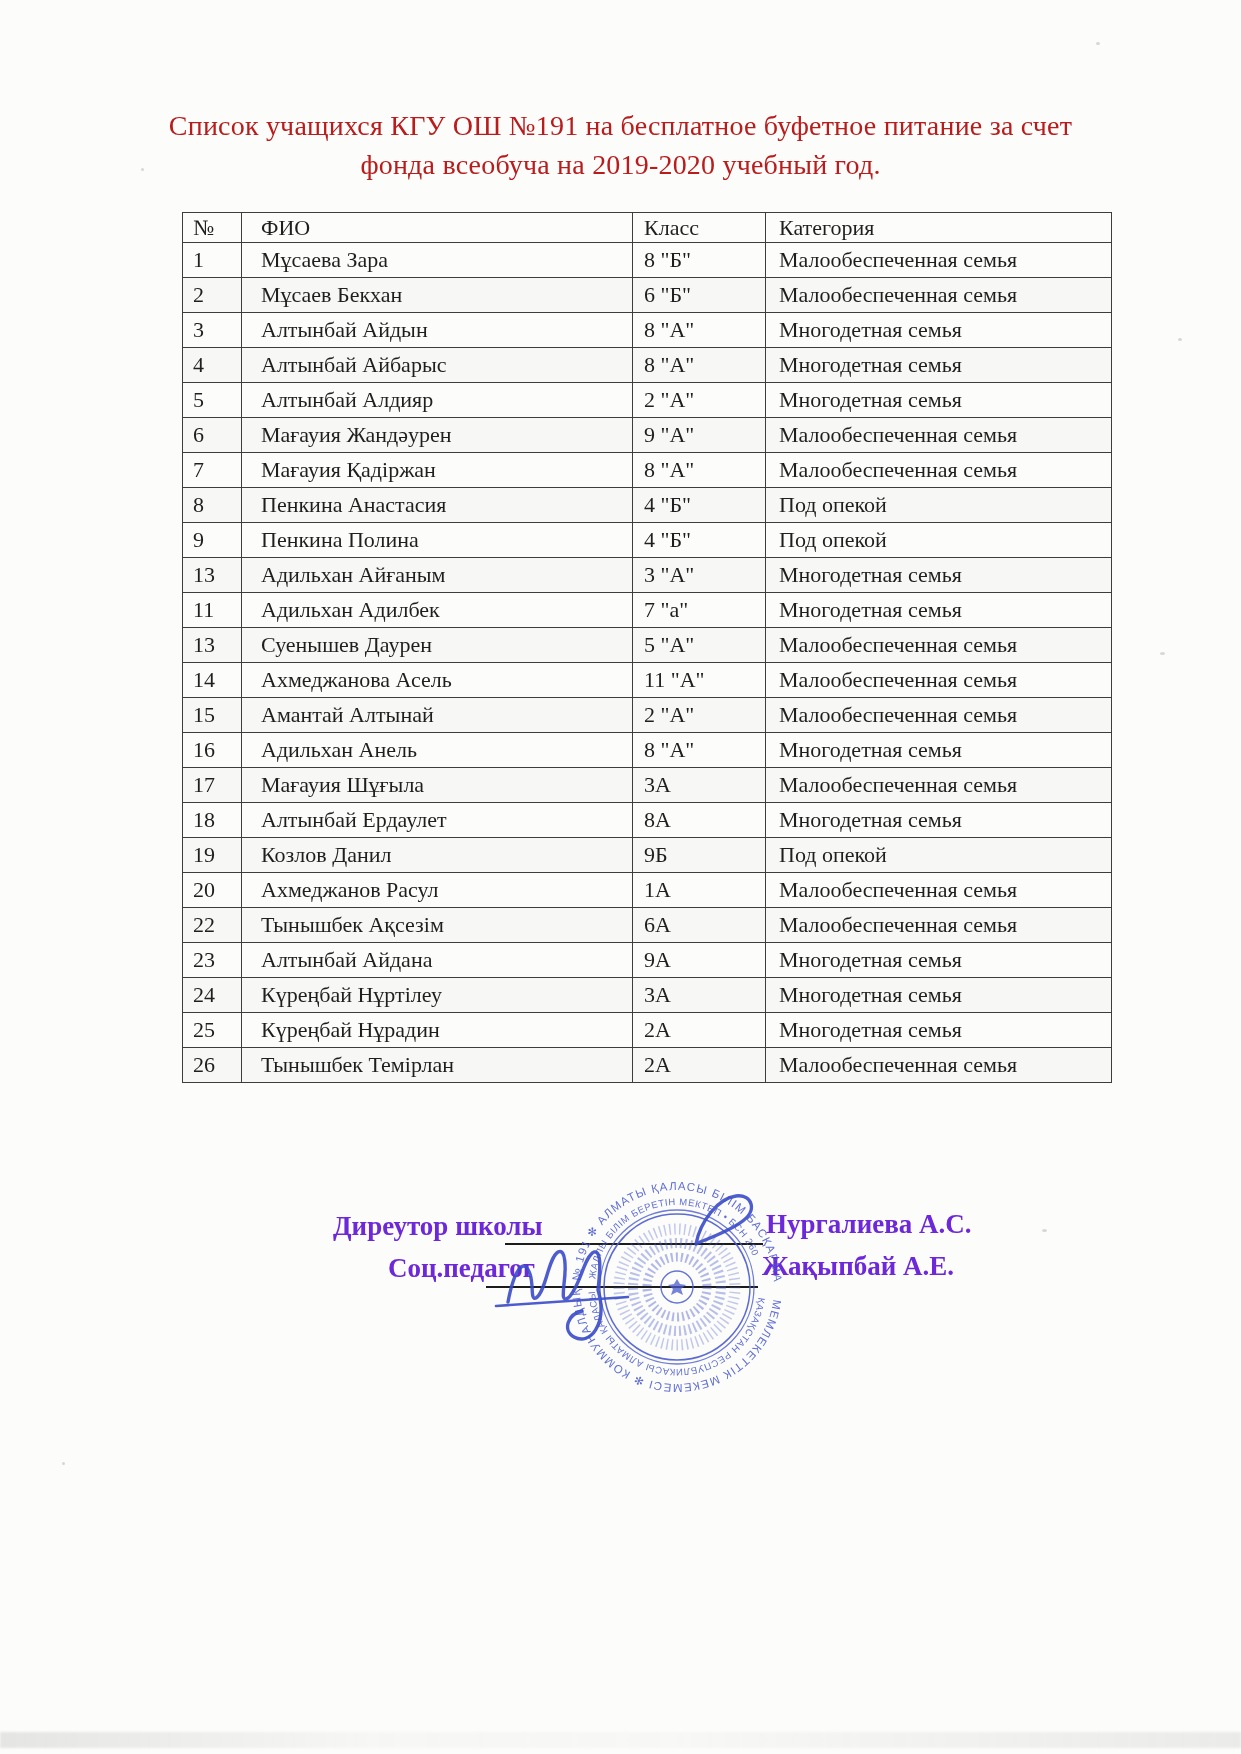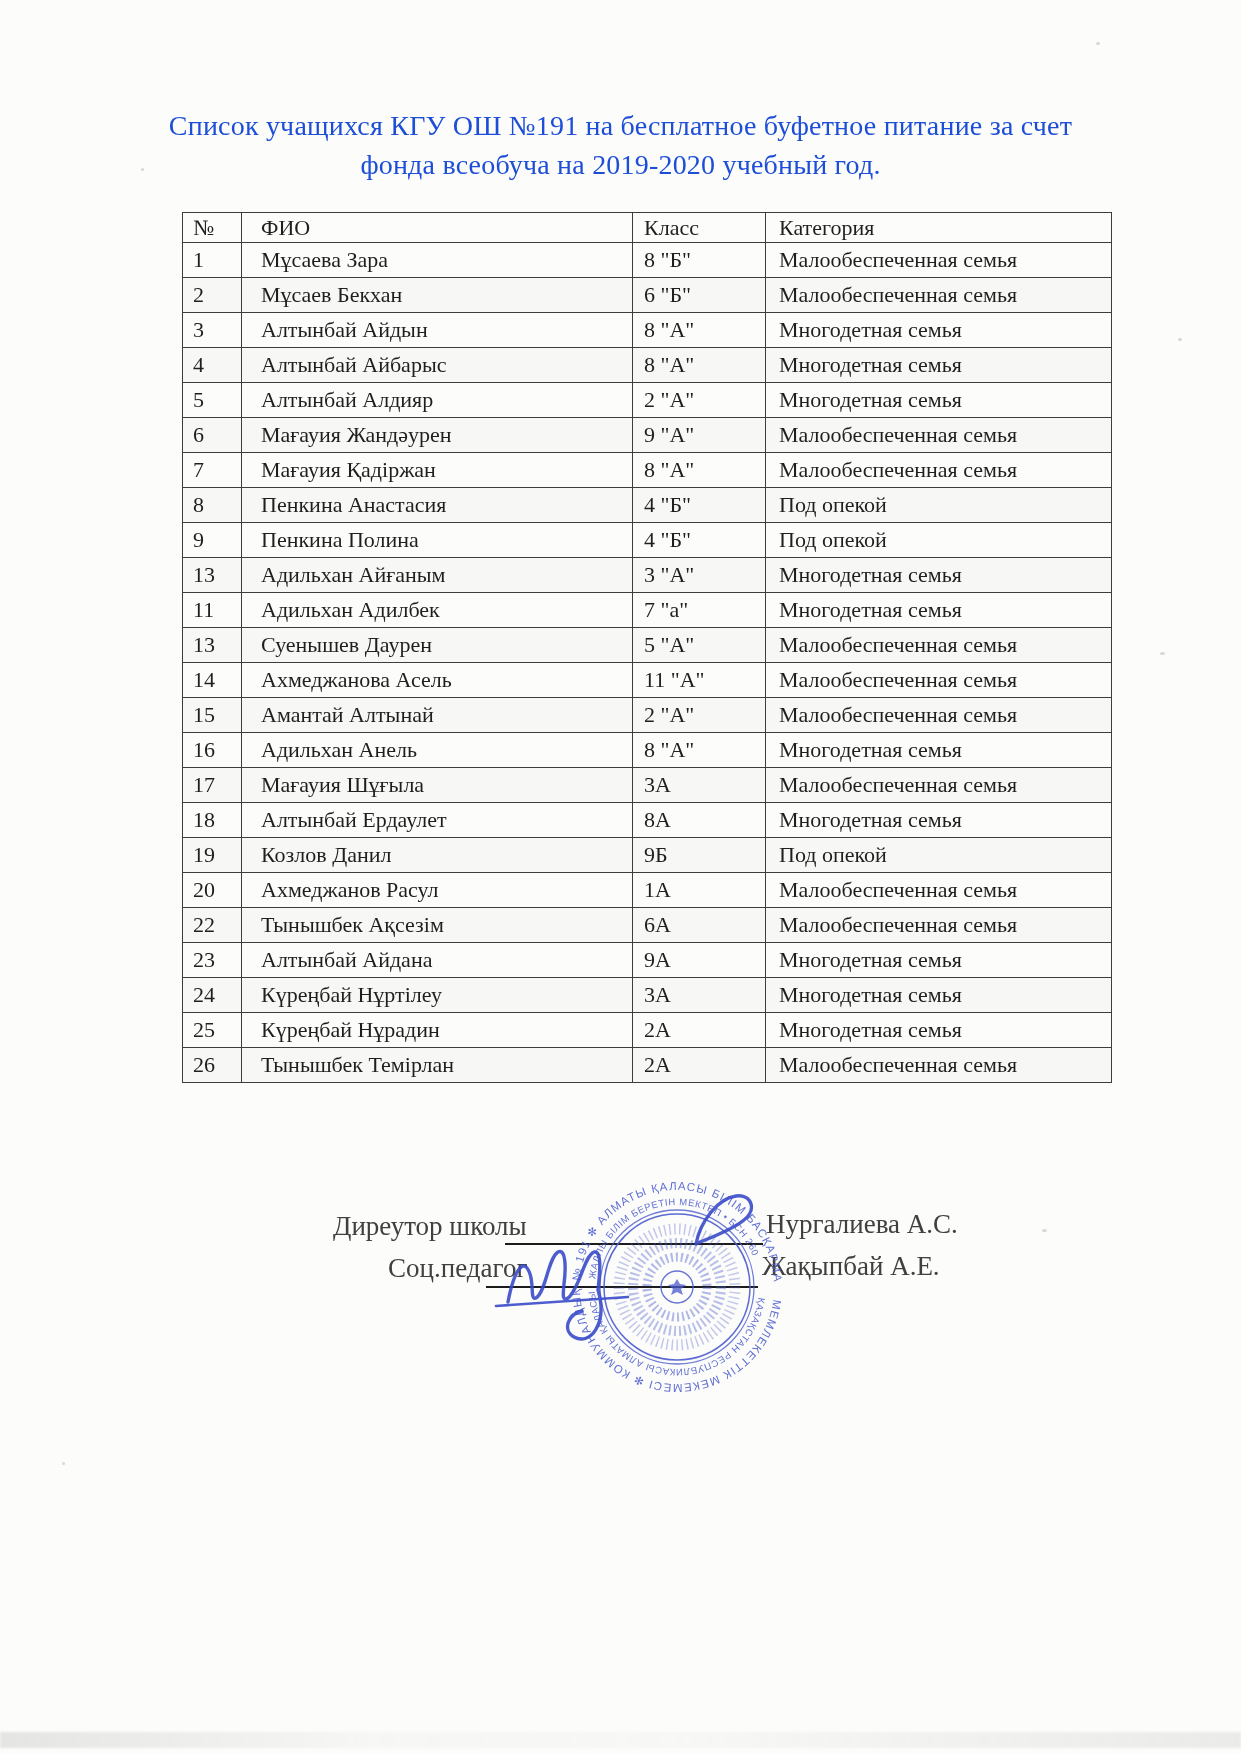--- a/index.html
+++ b/index.html
@@ -15,21 +15,21 @@
   
   .page::after{
     content:"";position:absolute;left:0;bottom:6px;width:100%;height:16px;
     background:linear-gradient(90deg,rgba(150,150,150,.22),rgba(190,190,190,.08) 30%,rgba(170,170,170,.05) 55%,rgba(160,160,160,.18));
     filter:blur(1px);pointer-events:none;
   }
   .speck{position:absolute;background:rgba(120,120,120,.28);border-radius:50%;pointer-events:none;}
 
   .doc-title{
     position:absolute;top:106px;left:0;width:100%;
-    text-align:center;font-size:28px;line-height:39px;color:#1d4ed8;
+    text-align:center;font-size:28px;line-height:39px;color:#b91c1c;
     letter-spacing:.2px;
   }
 
   table.students{
     position:absolute;left:182px;top:212px;width:929px;
     border-collapse:collapse;table-layout:fixed;
     font-size:22px;color:#1f1f1f;
   }
   table.students th,table.students td{
     border:1.6px solid #3d3d3d;
@@ -37,21 +37,21 @@
     padding:0 6px 0 10px;
     white-space:nowrap;overflow:hidden;
     height:34px;line-height:34px;
   }
   table.students thead th{height:29px;line-height:29px;}
   table.students .c-name{padding-left:19px;}
   table.students .c-class{padding-left:11px;}
   table.students .c-cat{padding-left:13px;}
   table.students tbody tr:nth-child(even) td{background:rgba(190,190,185,.07);}
 
-  .sig-text{position:absolute;font-size:27px;color:#404040;white-space:nowrap;}
+  .sig-text{position:absolute;font-size:27px;color:#6d28d9;white-space:nowrap;font-weight:bold;}
   .sig-line{position:absolute;height:2px;background:#1c1c1c;}
 
   .stamp-wrap{position:absolute;left:460px;top:1140px;width:360px;height:280px;pointer-events:none;}
   .stamp-wrap svg{filter:blur(.35px);}
 </style>
 </head>
 <body>
 
 <div class="page">
 

